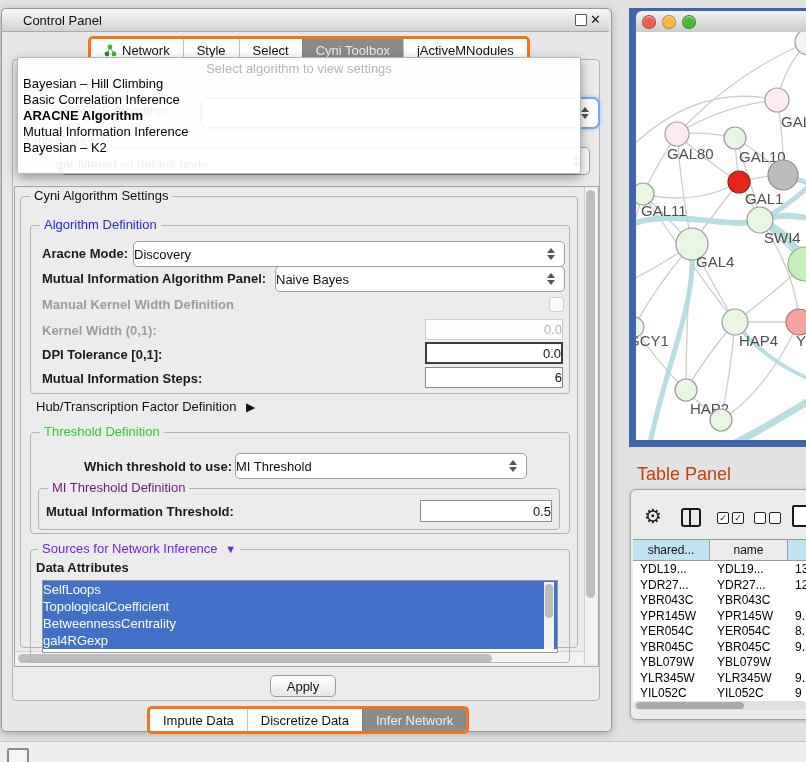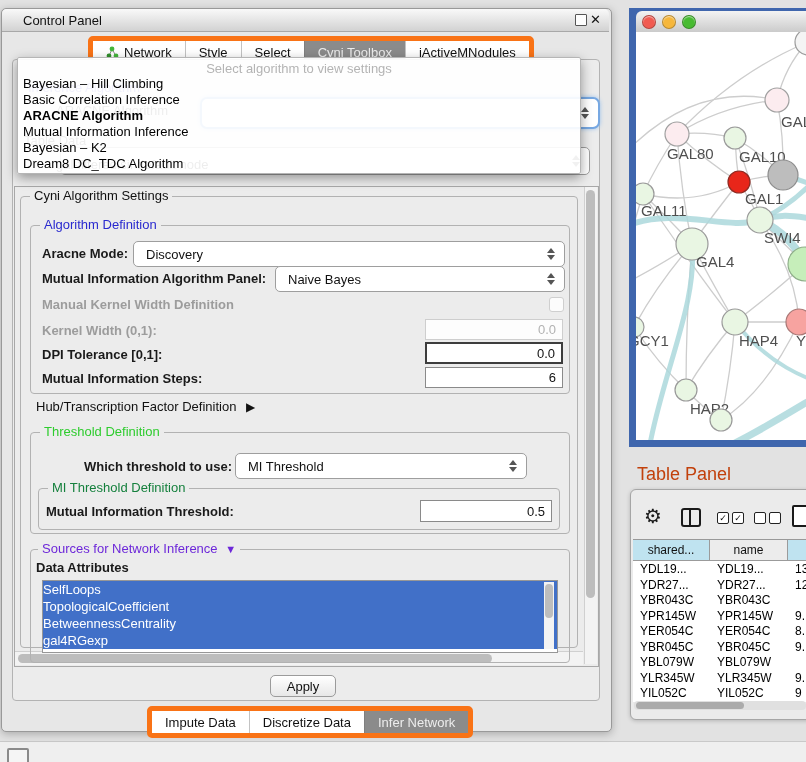--- a/index.html
+++ b/index.html
@@ -8,37 +8,37 @@
   #app{position:relative;width:806px;height:762px;overflow:hidden;}
   .abs{position:absolute;}
   
   .win{background:#e7e7e7;border:1px solid #999;border-radius:5px;box-shadow:0 2px 8px rgba(0,0,0,.25);}
   .titlebar{background:linear-gradient(#f9f9f9,#d2d2d2);border-bottom:1px solid #a8a8a8;
             border-radius:5px 5px 0 0;display:flex;align-items:center;}
   .titlebar .title{font-size:13px;color:#111;padding-left:9px;margin-left:12px;}
   .float-btn{width:10px;height:10px;border:1.5px solid #555;background:#fdfdfd;border-radius:1px;}
   .close-btn{font-size:13px;font-weight:bold;color:#111;line-height:13px;}
   
-  .seg{display:inline-flex;border:5px solid #f97316;border-radius:5px;overflow:hidden;background:#fff;height:22px;justify-content:flex-end;}
+  .seg{display:inline-flex;border:3px solid #f97316;border-radius:5px;overflow:hidden;background:#fff;height:22px;justify-content:flex-end;}
   .seg .segitem{display:flex;align-items:center;padding:0 13px;font-size:13px;color:#111;background:#fff;
                 border-left:1px solid #c3c3c3;white-space:nowrap;cursor:default;}
   .seg .segitem:first-child{border-left:none;}
   .seg .segitem.sel{background:#8b8b8b;color:#ededed;border-left-color:#7f7f7f;}
   
   .content-panel{background:#ececec;border:1px solid #b3b3b3;border-radius:4px;}
   .combo{background:#fff;border:1px solid #9e9e9e;border-radius:5px;display:flex;align-items:center;font-size:13px;color:#111;}
-  .combo .val{padding-left:12px;flex:1;}
+  .combo .val{flex:1;}
   .stepper{width:8px;margin-right:9px;display:flex;flex-direction:column;align-items:center;gap:2px;}
   .stepper .up{width:0;height:0;border-left:4px solid transparent;border-right:4px solid transparent;border-bottom:5px solid #555;}
   .stepper .dn{width:0;height:0;border-left:4px solid transparent;border-right:4px solid transparent;border-top:5px solid #555;}
   .grp{border:1px solid #b2b2b2;border-radius:4px;}
   .grp-label{position:absolute;font-size:13px;background:#ececec;padding:0 4px;line-height:14px;white-space:nowrap;}
   .lbl{font-size:13px;font-weight:bold;color:#1a1a1a;white-space:nowrap;}
   .lbl.dis{color:#9c9c9c;}
-  input.fld{position:absolute;font-family:inherit;font-size:13px;text-align:right;padding:0 6px;color:#111;
+  input.fld{position:absolute;font-family:inherit;font-size:13px;text-align:right;padding:0 0;color:#111;
             background:#fff;border:1px solid #8a8a8a;box-sizing:border-box;}
   input.fld.focus{border:2px solid #3d3d3d;}
   input.fld.dis{border:1px solid #cecece;background:#fdfdfd;color:#b2b2b2;}
   .chk{border:1.5px solid #cfcfcf;background:#fcfcfc;border-radius:3px;}
   .scrollpane{background:#ececec;border:1px solid #a8a8a8;}
   .sbtrack{background:#f3f3f3;}
   .sbthumb{background:#bdbdbd;border-radius:5px;}
   .listbox{background:#fff;border:1px solid #979797;overflow:hidden;}
   .attr-item{font-size:13px;color:#fff;height:17px;line-height:17px;}
   .btn{font-family:inherit;font-size:13px;color:#111;background:linear-gradient(#ffffff,#e7e7e7);
@@ -183,21 +183,21 @@
   <div class="abs lbl" style="left:84px;top:459px;">Which threshold to use:</div>
   <div class="abs combo" style="left:235px;top:453px;width:290px;height:24px;">
     <span class="val">MI Threshold</span>
     <span class="stepper">
         <span class="up"></span>
         <span class="dn"></span>
       </span>
   </div>
 
   <div class="abs grp" style="left:38px;top:488px;width:520px;height:40px;"></div>
-  <div class="grp-label" style="left:48px;top:481px;color:#15803d;">MI Threshold Definition</div>
+  <div class="grp-label" style="left:48px;top:481px;color:#701a75;">MI Threshold Definition</div>
   <div class="abs lbl" style="left:46px;top:504px;">Mutual Information Threshold:</div>
   <input class="fld" readonly="" style="left: 420px; top: 500px; width: 132px; height: 22px;" value="0.5">
 
   <div class="abs grp" style="left:30px;top:549px;width:538px;height:112px;"></div>
   <div class="grp-label" style="left:38px;top:542px;color:#6d28d9;">
     <span>Sources for Network Inference</span>
     <span style="font-size:11px;margin-left:4px;">▼</span>
   </div>
   <div class="abs lbl" style="left:36px;top:560px;">Data Attributes</div>
   <div class="abs listbox" id="attr-list" style="left:42px;top:580px;width:514px;height:71px;">
@@ -227,21 +227,20 @@
   <div class="abs" style="left:7px;top:748px;width:18px;height:20px;border:2px solid #8a8a8a;background:#f5f5f5;border-radius:2px;"></div>
 
   <div class="abs popup" style="left:17px;top:57px;width:562px;height:115px;">
     <div class="prompt">Select algorithm to view settings</div>
     <div id="popup-items">
         <div class="pitem">Bayesian – Hill Climbing</div>
         <div class="pitem">Basic Correlation Inference</div>
         <div class="pitem sel">ARACNE Algorithm</div>
         <div class="pitem">Mutual Information Inference</div>
         <div class="pitem">Bayesian – K2</div>
-        <div class="pitem">Dream8 DC_TDC Algorithm</div>
       </div>
   </div>
 
   <div class="abs net-frame" style="left:629px;top:8px;width:185px;height:439px;"></div>
   <div class="abs net-titlebar" style="left:636px;top:11px;width:178px;height:21px;">
     <span class="light" id="tl0" style="background: rgb(241, 91, 81); border: 0.5px solid rgba(0, 0, 0, 0.25);"></span>
     <span class="light" id="tl1" style="background: rgb(246, 183, 60); border: 0.5px solid rgba(0, 0, 0, 0.25);"></span>
     <span class="light" id="tl2" style="background: rgb(72, 187, 49); border: 0.5px solid rgba(0, 0, 0, 0.25);"></span>
   </div>
   <div class="abs" style="left:636px;top:32px;width:178px;height:408px;background:#fff;overflow:hidden;">

